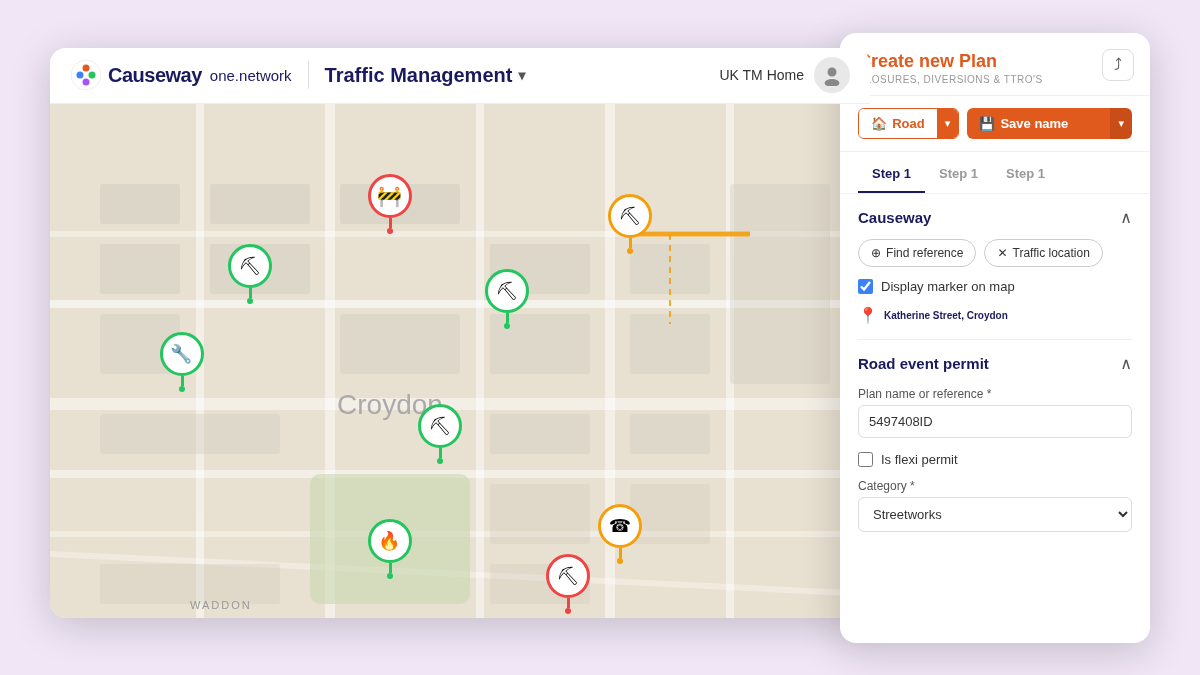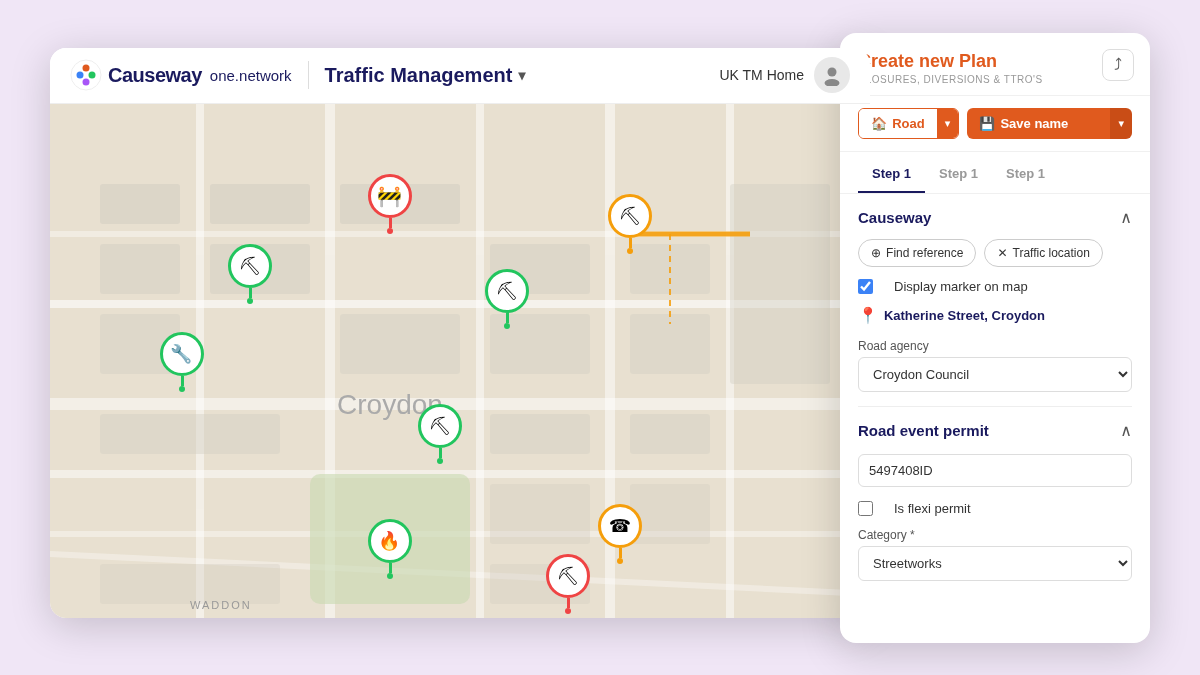--- a/index.html
+++ b/index.html
@@ -292,21 +292,21 @@
       border-radius: 20px;
       background: #fff;
       font-size: 12px;
       color: #333;
       cursor: pointer;
     }
 
     .checkbox-row {
       display: flex;
       align-items: center;
-      gap: 21px;
+      gap: 8px;
       margin-bottom: 12px;
     }
 
     .checkbox-input {
       width: 15px;
       height: 15px;
       accent-color: #3b82f6;
       cursor: pointer;
     }
 
@@ -321,21 +321,21 @@
       gap: 6px;
       margin-bottom: 14px;
     }
 
     .location-icon {
       font-size: 16px;
       color: #e05a1e;
     }
 
     .location-text {
-      font-size: 13px;
+      font-size: 10px;
       font-weight: 600;
       color: #1a1a5e;
     }
 
     .field-group {
       margin-bottom: 14px;
     }
 
     .field-label {
       font-size: 12px;
@@ -654,37 +654,30 @@
       <div class="checkbox-row">
         <input type="checkbox" class="checkbox-input" checked="" style="">
         <label class="checkbox-label">Display marker on map</label>
       </div>
 
       <div class="location-address">
         <span class="location-icon">📍</span>
         <span class="location-text">Katherine Street, Croydon</span>
       </div>
 
-      <div class="field-group">
-        <div class="field-label">Road agency</div>
-        <select class="field-select">
-          <option>Croydon Council</option>
-          <option>TfL</option>
-          <option>National Highways</option>
-        </select>
-      </div>
 
       <hr class="section-divider">
 
       <div class="road-event-header">
         <span class="section-title">Road event permit</span>
         <span class="section-chevron">∧</span>
       </div>
 
       <div class="field-group">
+        <div class="field-label">Plan name or reference *</div>
         <input type="text" class="field-input" value="5497408ID" style="">
       </div>
 
       <div class="checkbox-row">
         <input type="checkbox" class="checkbox-input" style="">
         <label class="checkbox-label">Is flexi permit</label>
       </div>
 
       <div class="field-group">
         <div class="field-label">Category *</div>

